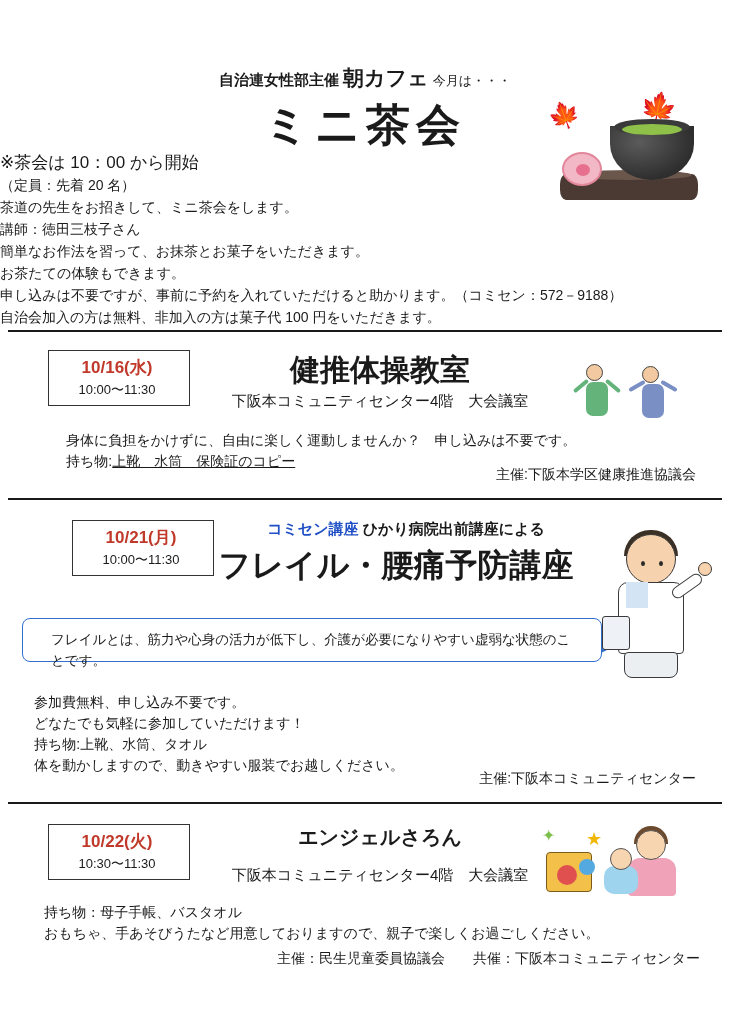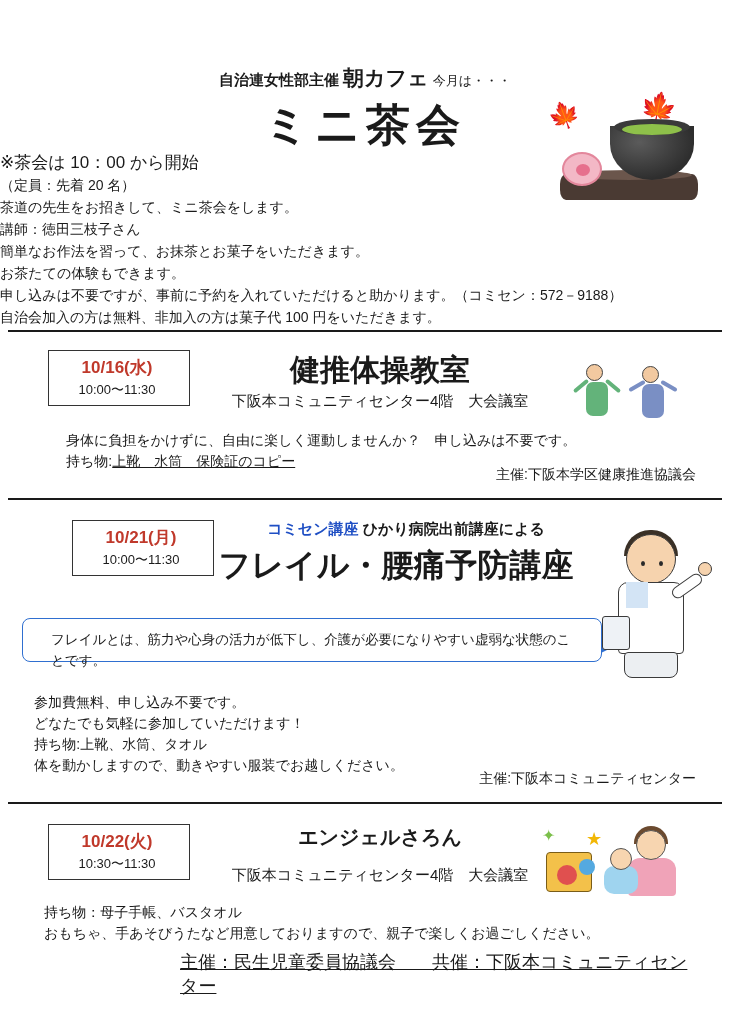--- a/index.html
+++ b/index.html
@@ -164,21 +164,21 @@
   .doc-hand { position: absolute; left: 98px; top: 32px; width: 14px; height: 14px; border-radius: 50%; background: #f6d3ae; border: 1.4px solid #3a3a3a; }
   .doc-board { position: absolute; left: 2px; top: 86px; width: 28px; height: 34px; background: #eef2f6; border: 1.5px solid #3a3a3a; border-radius: 3px; }
   .doc-legs { position: absolute; left: 24px; top: 122px; width: 54px; height: 26px; background: #eceff2; border: 1.5px solid #3a3a3a; border-radius: 4px 4px 8px 8px; }
 
   
   .sec4 { top: 806px; height: 226px; }
   .sec4 .datebox { left: 48px; top: 18px; width: 142px; }
   .sec4 .sec-title { left: 180px; top: 18px; width: 400px; font-size: 20px; }
   .sec4 .sec-sub { left: 180px; top: 60px; width: 400px; }
   .sec4 .sec-body { left: 44px; top: 96px; width: 620px; }
-  .sec4 .hosts { position: absolute; left: 180px; top: 144px; width: 520px; font-size: 18px; text-align: left; text-decoration: underline; }
+  .sec4 .hosts { position: absolute; left: 180px; top: 144px; width: 520px; font-size: 14px; text-align: right; }
 
   .baby-art { position: absolute; left: 540px; top: 20px; width: 170px; height: 70px; }
   .mom-head { position: absolute; left: 96px; top: 4px; width: 30px; height: 30px; border-radius: 50%; background: #f7d5b0; border: 1.4px solid #555; }
   .mom-hair { position: absolute; left: 94px; top: 0px; width: 34px; height: 18px; border-radius: 17px 17px 0 0; background: #6b4a2f; }
   .mom-body { position: absolute; left: 88px; top: 32px; width: 48px; height: 38px; background: #f0a3b8; border-radius: 12px 12px 4px 4px; }
   .baby-head { position: absolute; left: 70px; top: 22px; width: 22px; height: 22px; border-radius: 50%; background: #f7d5b0; border: 1.3px solid #555; }
   .baby-body { position: absolute; left: 64px; top: 40px; width: 34px; height: 28px; background: #9fd4ef; border-radius: 10px; }
   .toybox { position: absolute; left: 6px; top: 26px; width: 46px; height: 40px; background: #f3c14a; border: 1.4px solid #7a5d18; border-radius: 4px; }
   .ball1 { position: absolute; left: 10px; top: 12px; width: 20px; height: 20px; border-radius: 50%; background: #e0504f; }
   .ball2 { position: absolute; left: 32px; top: 6px; width: 16px; height: 16px; border-radius: 50%; background: #54a9e0; }

